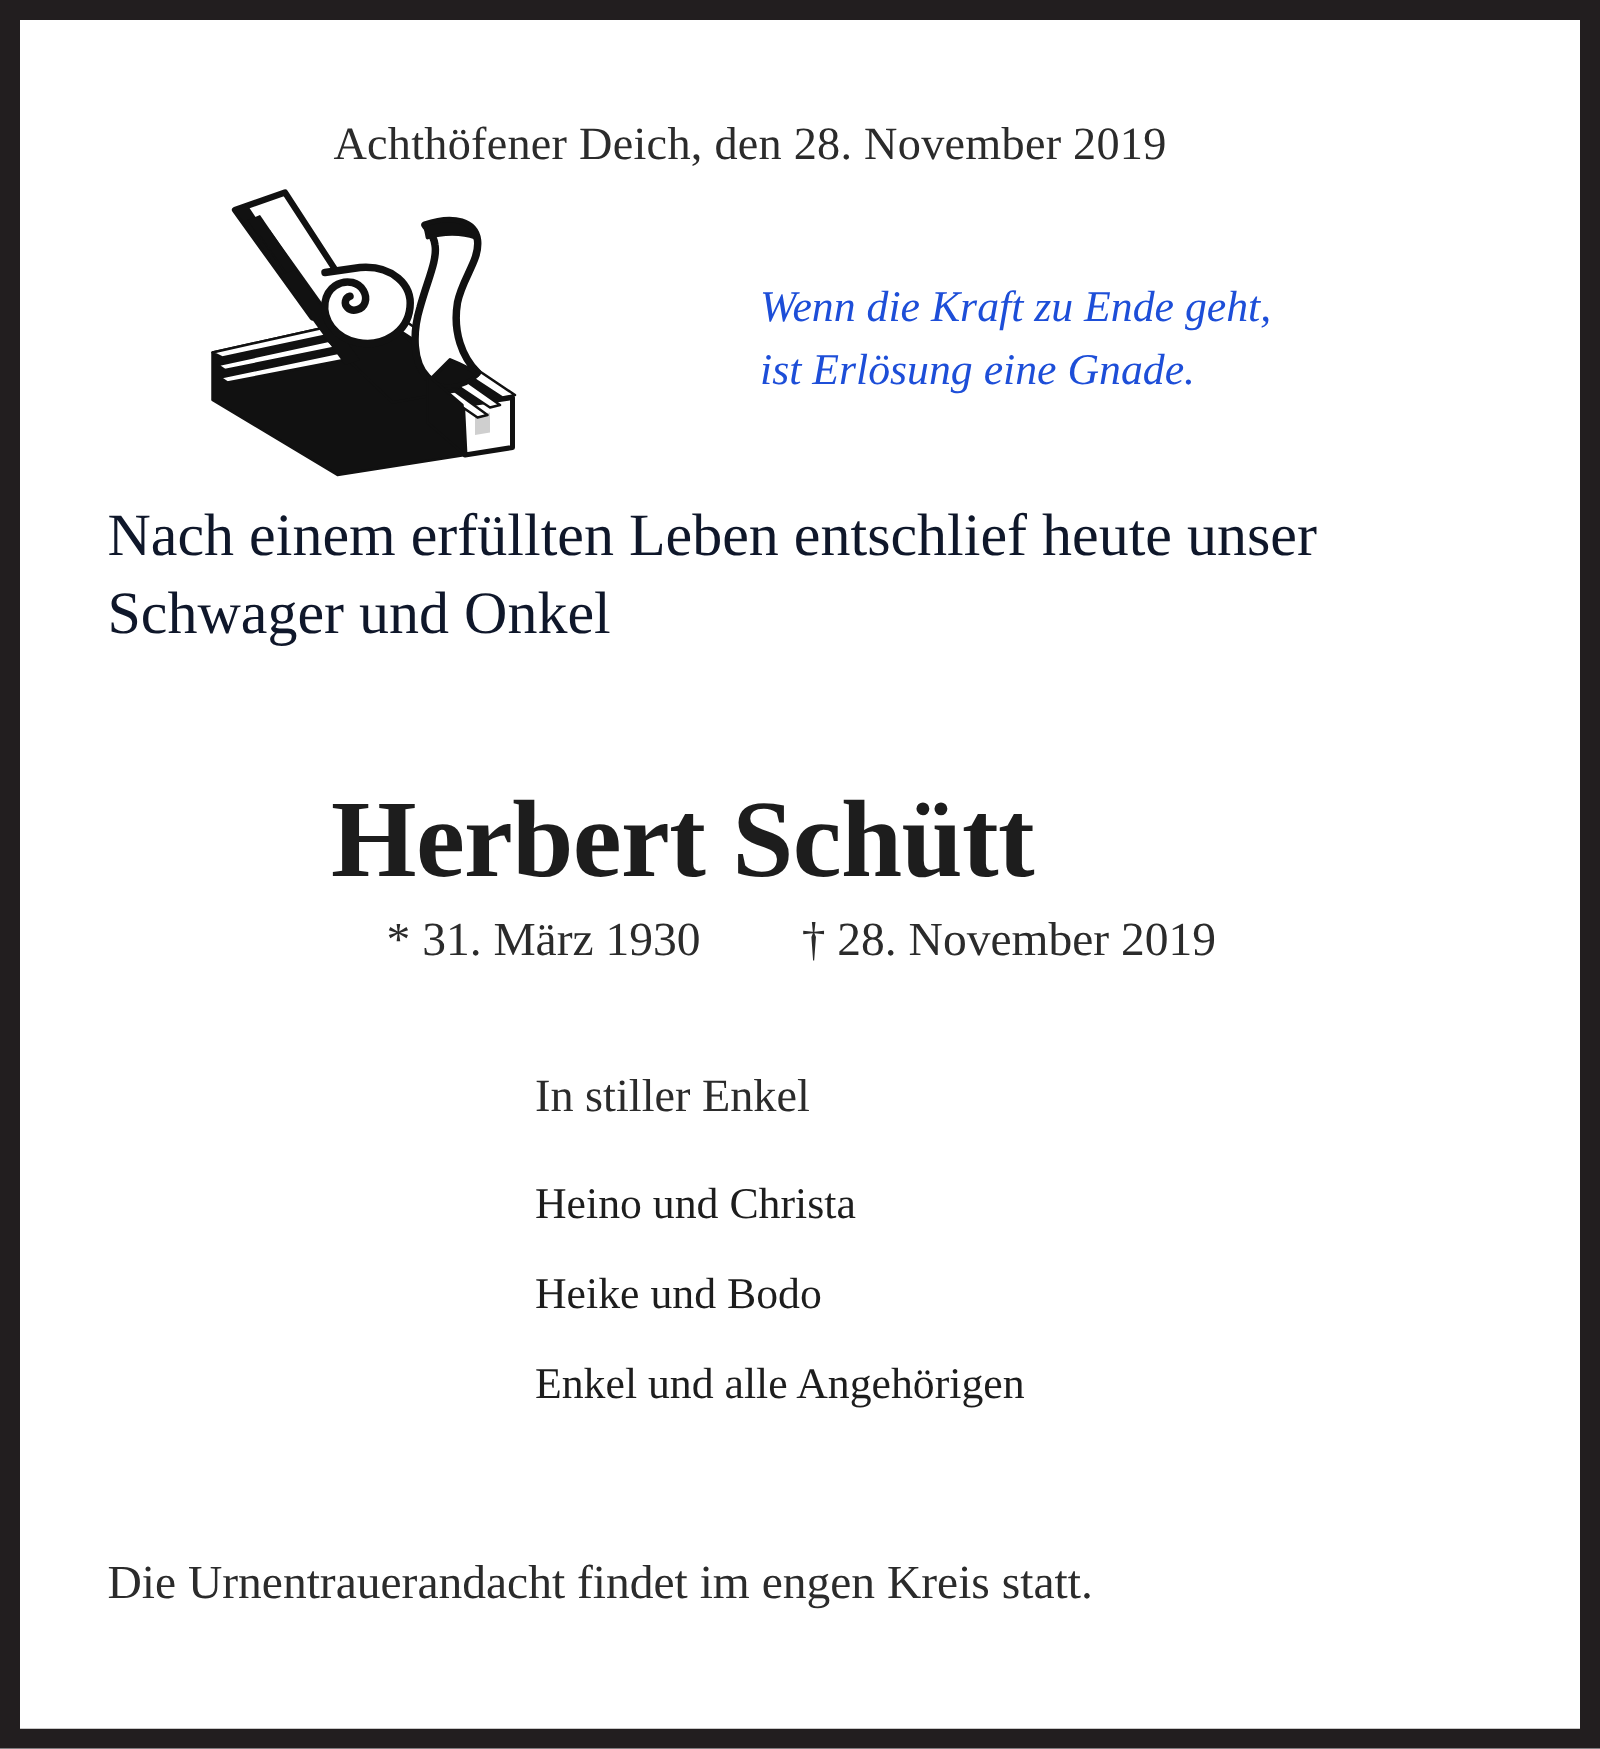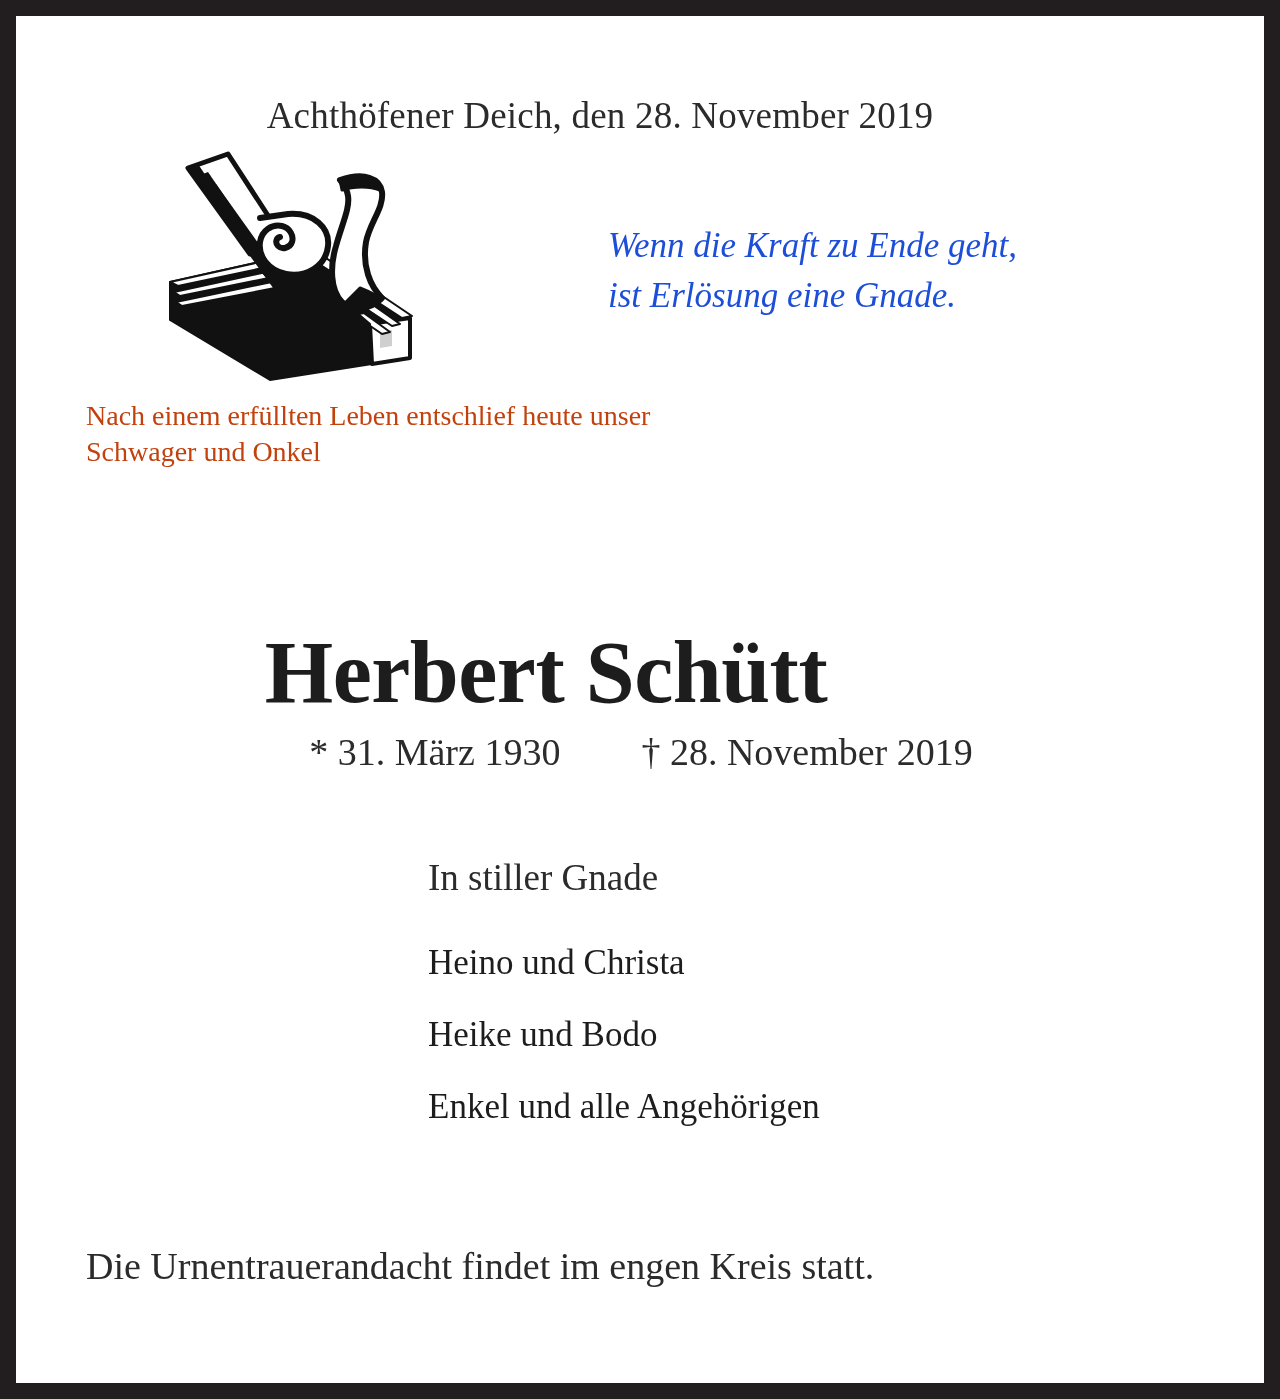--- a/index.html
+++ b/index.html
@@ -73,23 +73,23 @@
     white-space: nowrap;
   }
 
   
 
   .intro {
     position: absolute;
     left: 70px;
     top: 382px;
     width: 1110px;
-    font-size: 28px;
+    font-size: 48px;
     line-height: 1.30;
-    color: #c2410c;
+    color: #0f172a;
     text-align: justify;
     text-justify: inter-word;
   }
   .intro .last-line {
     text-align: left;
   }
 
   
 
   .name {
@@ -230,21 +230,21 @@
         <span>31. März 1930</span>
       </span>
       <span class="date-gap"></span>
       <span class="date-death">
         <span class="sym">†</span>
         <span>28. November 2019</span>
       </span>
     </div>
 
     <div class="mourners">
-      <div class="mourners-heading">In stiller Gnade</div>
+      <div class="mourners-heading">In stiller Enkel</div>
       <div class="mourner-line">Heino und Christa</div>
       <div class="mourner-line">Heike und Bodo</div>
       <div class="mourner-line">Enkel und alle Angehörigen</div>
     </div>
 
     <div class="closing">Die Urnentrauerandacht findet im engen Kreis statt.</div>
 
   </div>
 </div>
 

